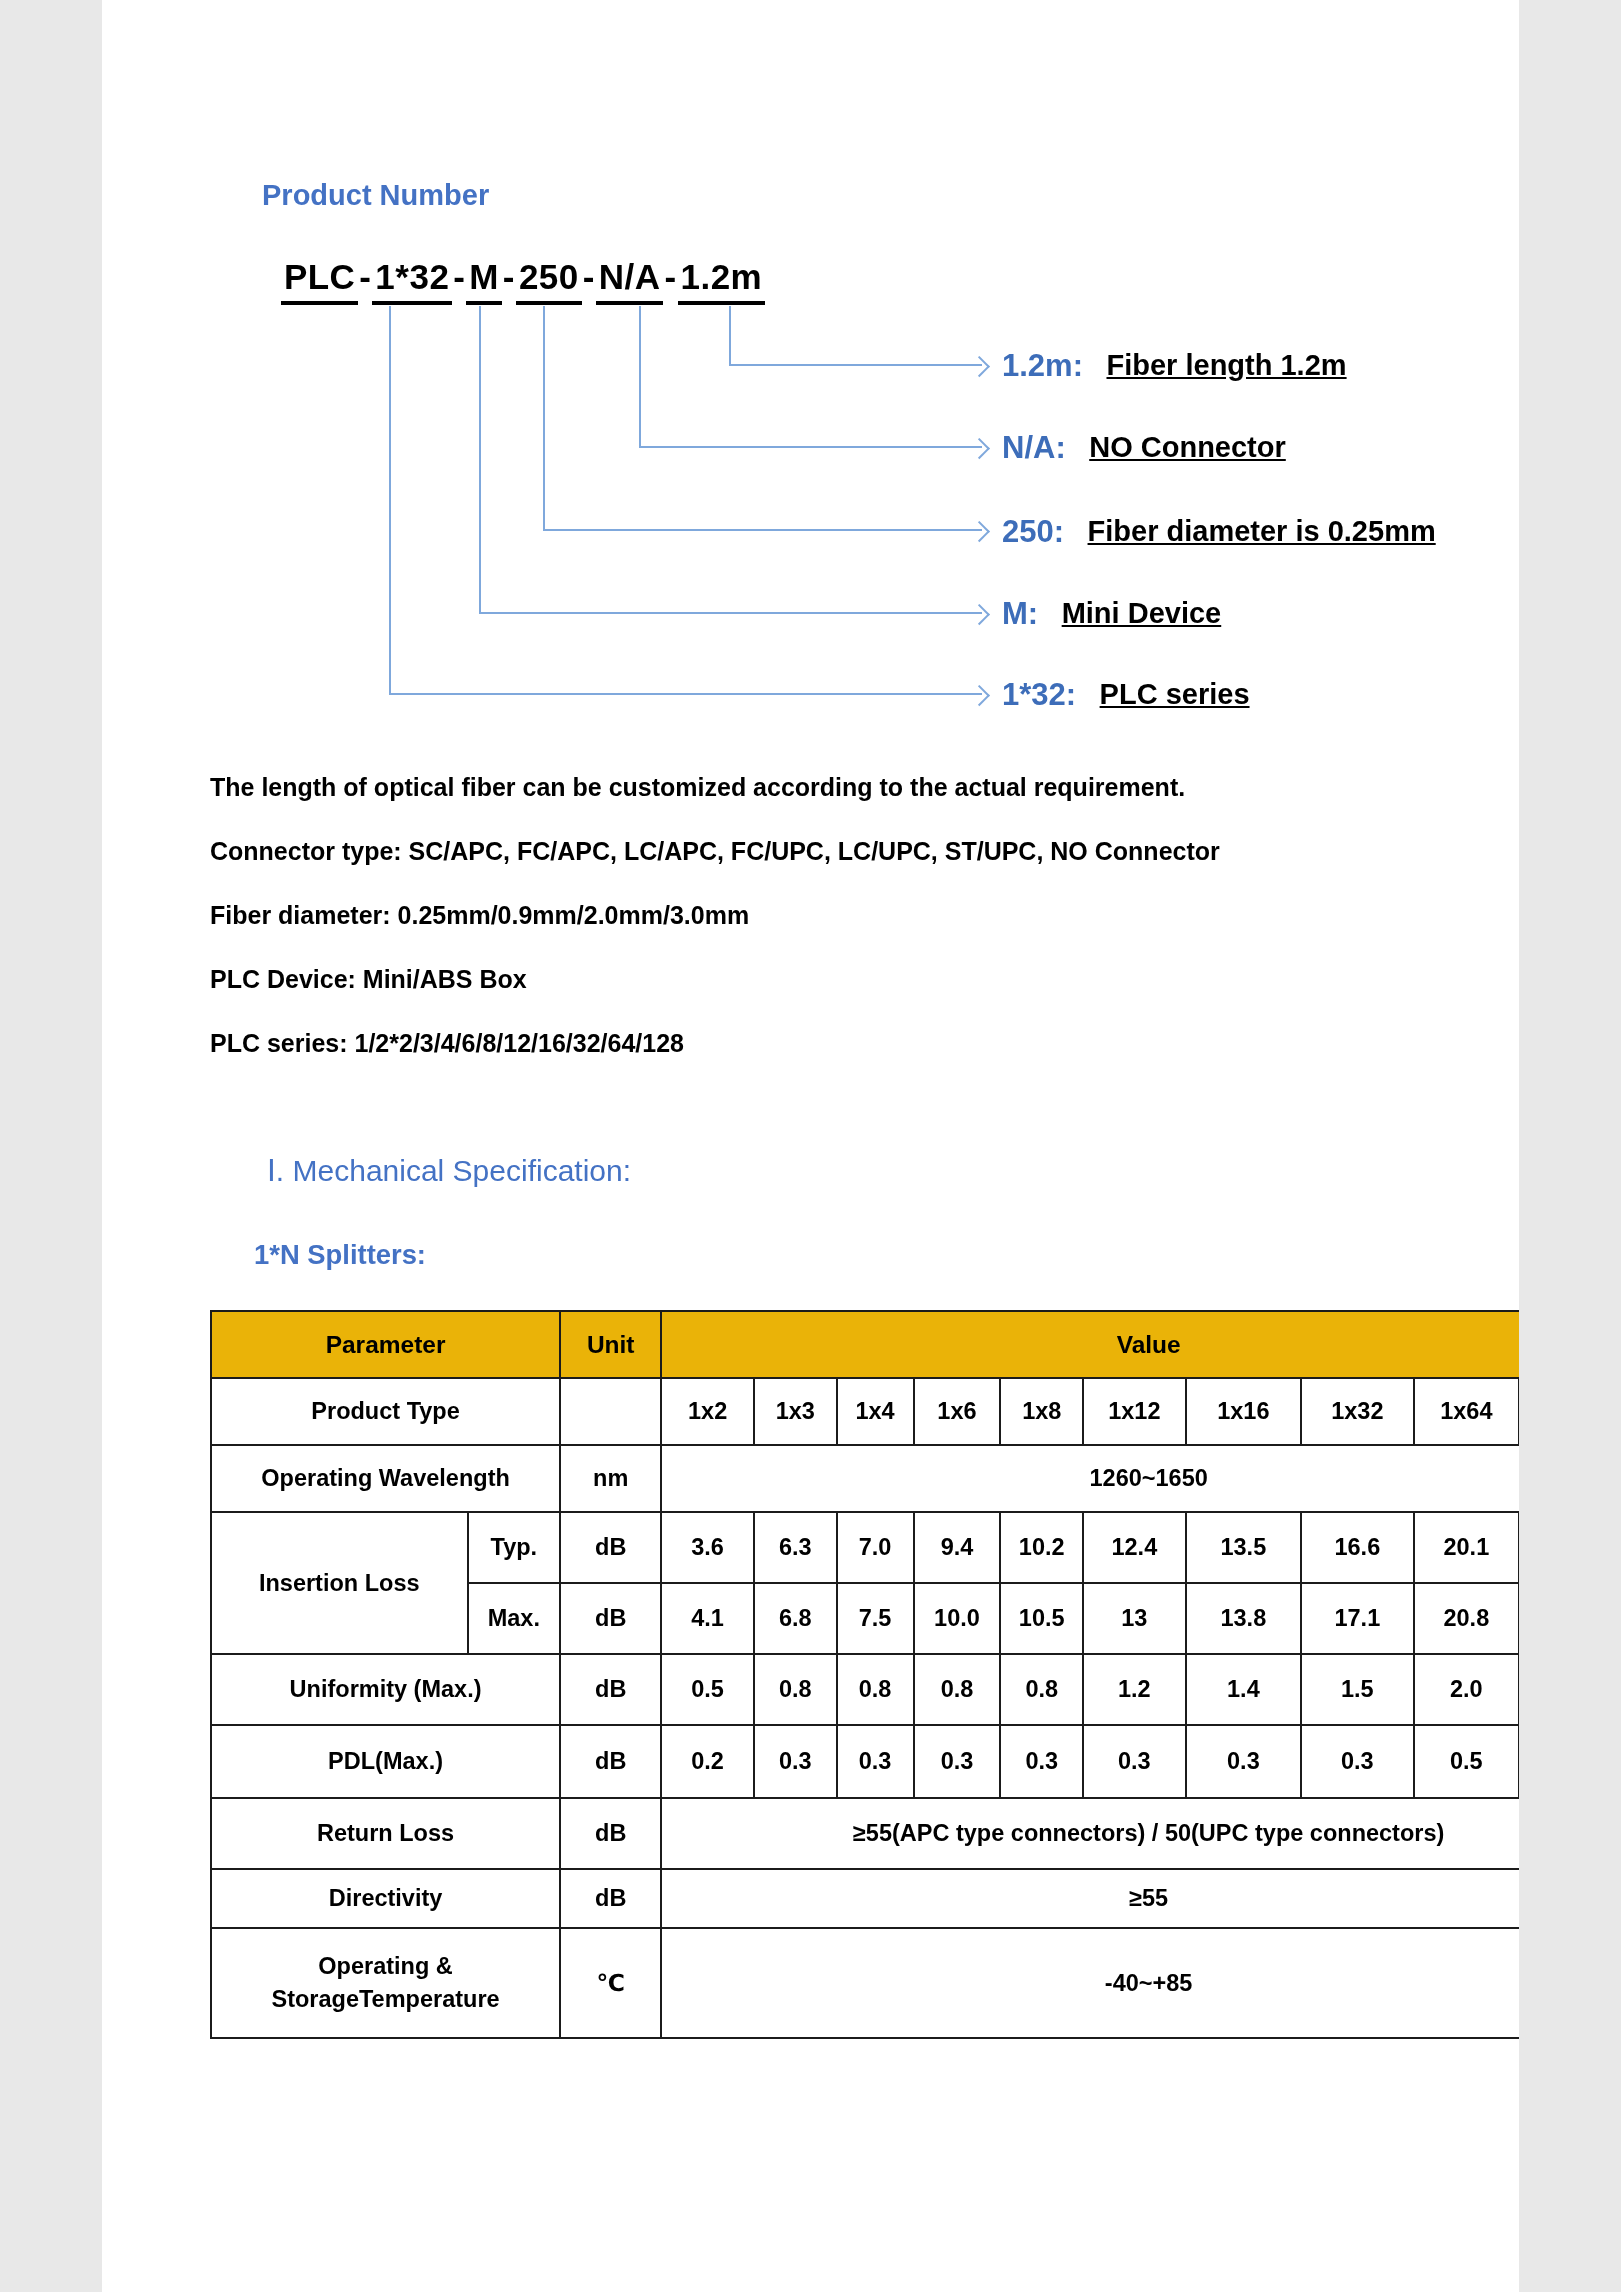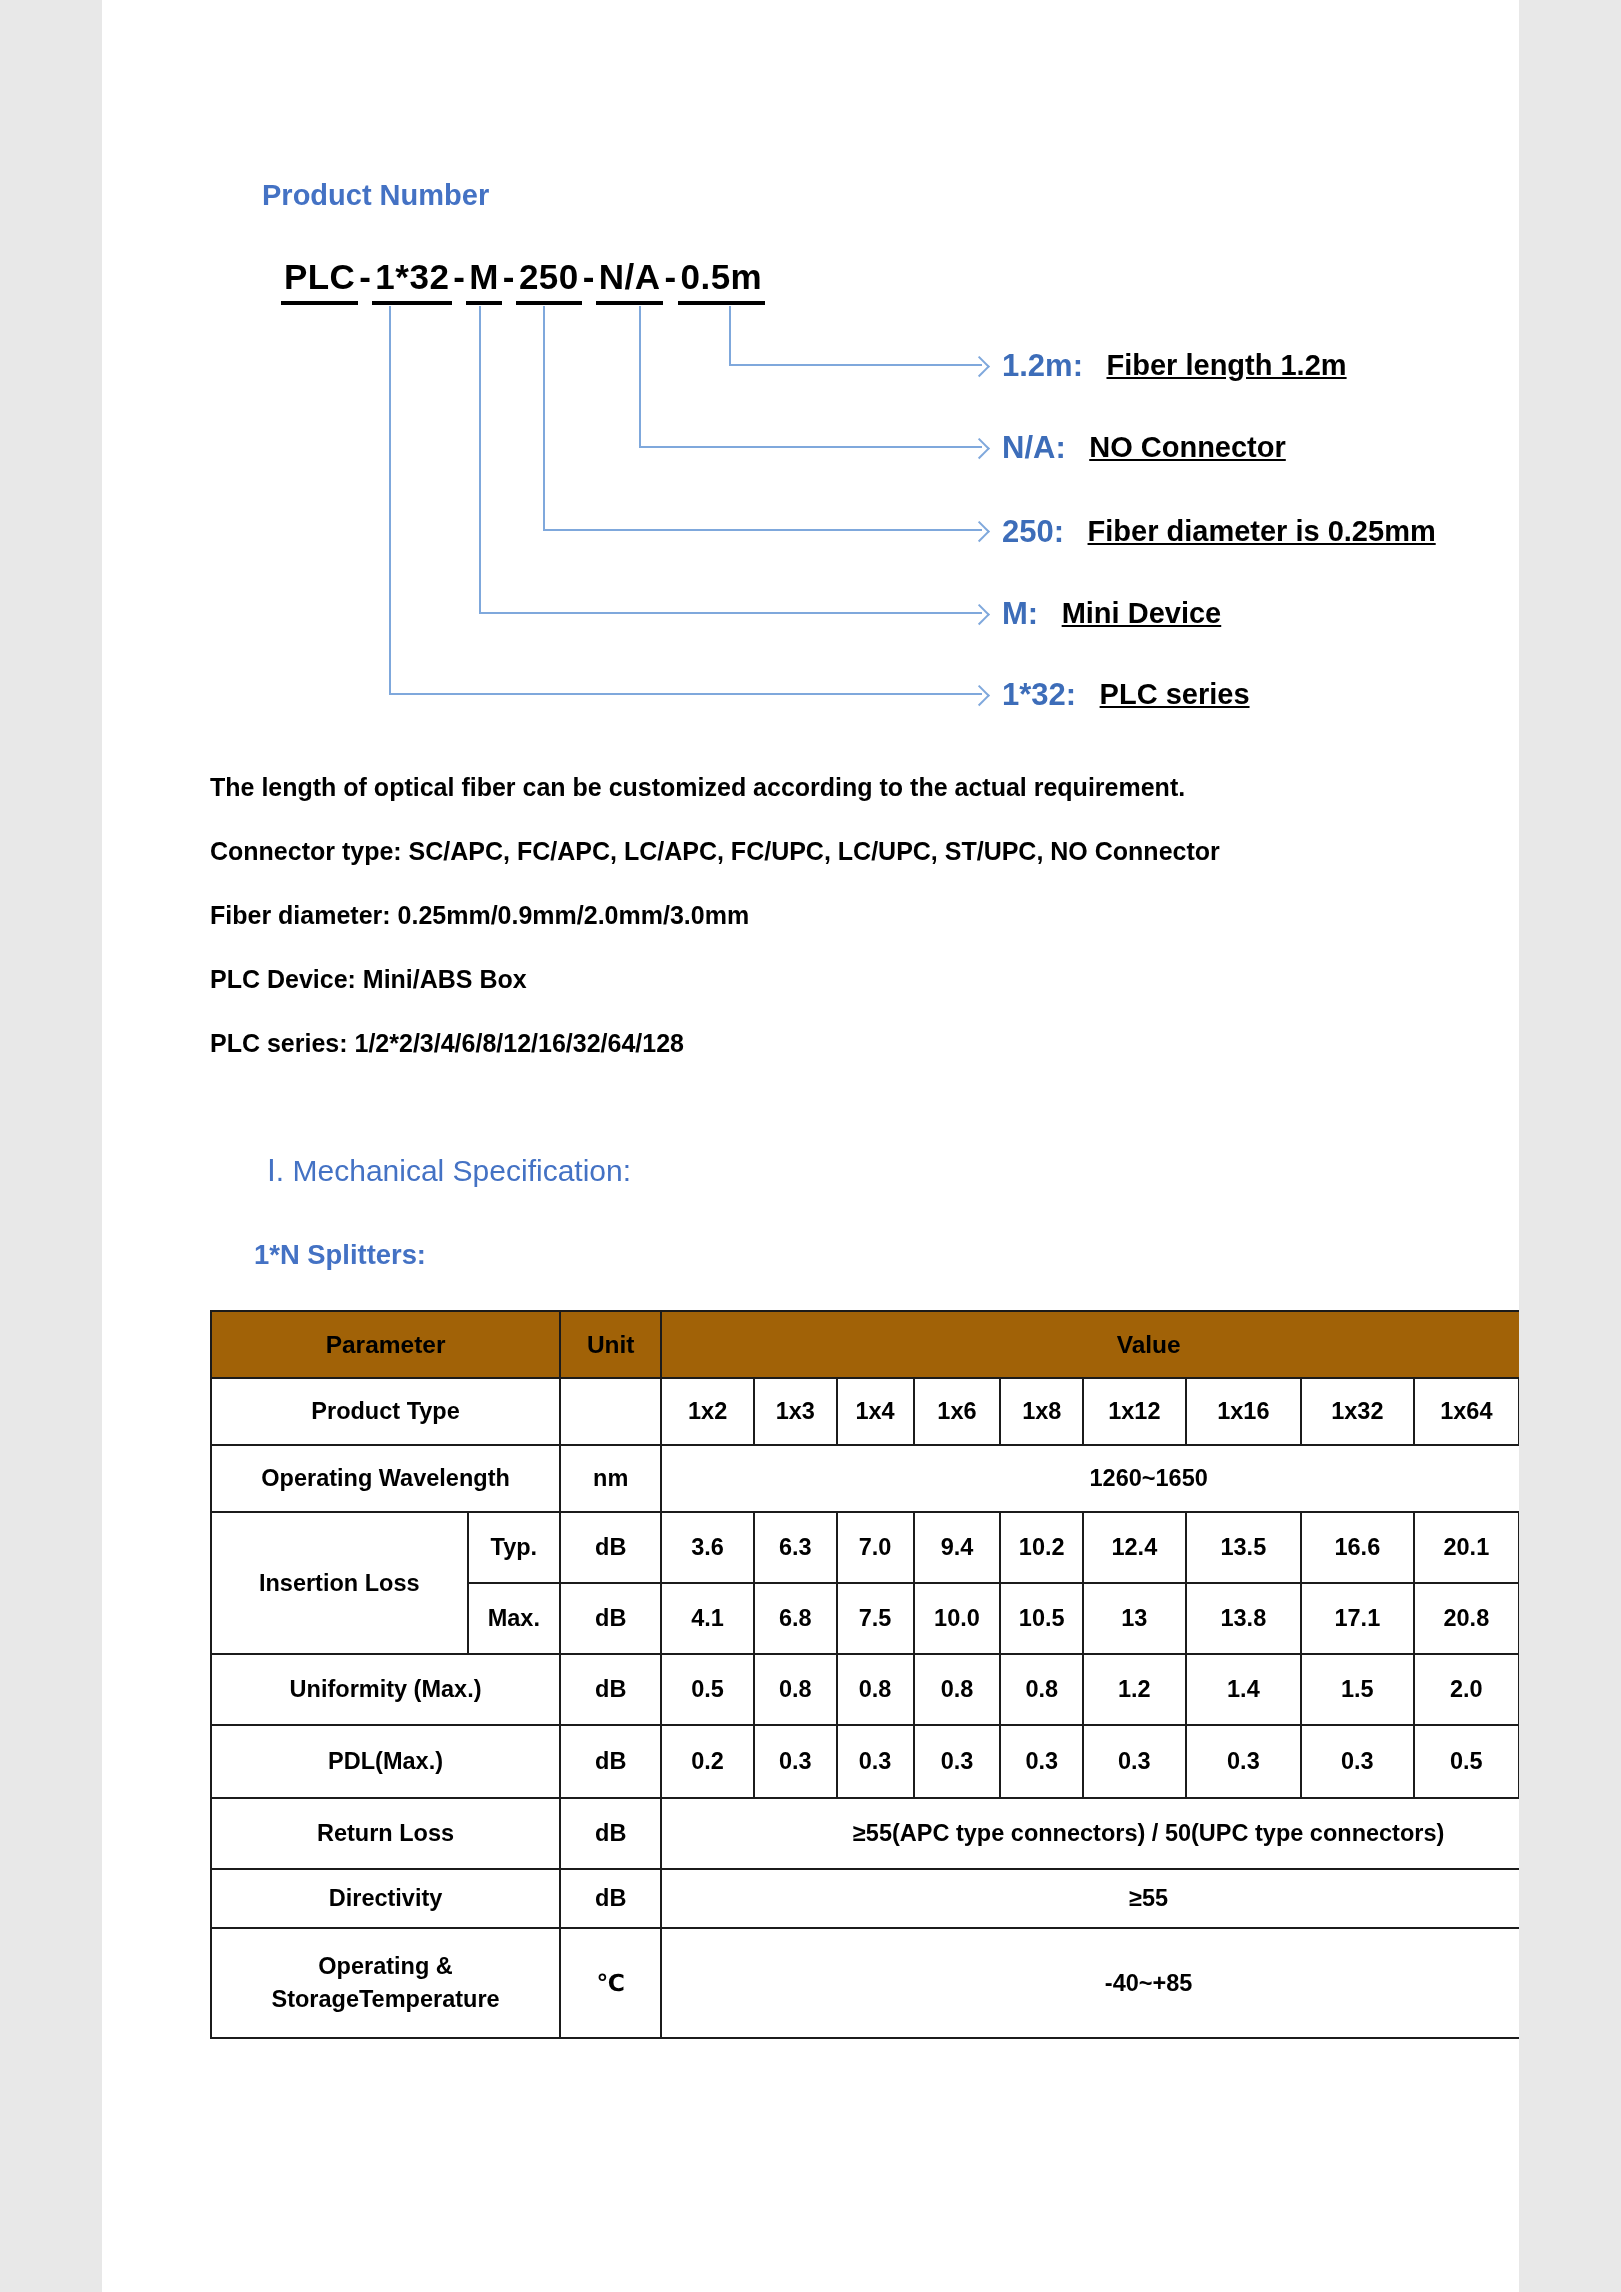--- a/index.html
+++ b/index.html
@@ -34,37 +34,37 @@
 
   
   .spec-table{
     position:absolute;left:108px;top:1310px;width:1427px;
     border-collapse:collapse;table-layout:fixed;
     font-weight:bold;font-size:23.5px;color:#000;
   }
   .spec-table td,.spec-table th{
     border:2px solid #1b1b1b;text-align:center;vertical-align:middle;padding:0 2px;
   }
-  .spec-table thead th{background:#a16207;height:65px;font-size:24.5px;margin-left:46px;}
+  .spec-table thead th{background:#eab308;height:65px;font-size:24.5px;margin-left:46px;}
   .row-h66 td{height:65px;border-radius:8px;}
   .row-h70 td{height:69px;}
   .row-h72 td{height:71px;}
   .row-h58 td{height:57px;}
   .row-h110 td{height:108px;}
   .temp-label div{line-height:33px;}
 </style>
 </head>
 <body>
 
 <div class="page">
 
   <div class="page-title">Product Number</div>
 
   <div class="code-line">
-    <span class="code-seg">PLC</span><span class="code-dash">-</span><span class="code-seg">1*32</span><span class="code-dash">-</span><span class="code-seg">M</span><span class="code-dash">-</span><span class="code-seg">250</span><span class="code-dash">-</span><span class="code-seg">N/A</span><span class="code-dash">-</span><span class="code-seg">0.5m</span>
+    <span class="code-seg">PLC</span><span class="code-dash">-</span><span class="code-seg">1*32</span><span class="code-dash">-</span><span class="code-seg">M</span><span class="code-dash">-</span><span class="code-seg">250</span><span class="code-dash">-</span><span class="code-seg">N/A</span><span class="code-dash">-</span><span class="code-seg">1.2m</span>
   </div>
 
   <div class="conn-v" style="left:627px;top:306px;height:60px;"></div>
   <div class="conn-h" style="left:627px;top:364px;width:253px;"></div>
   <div class="conn-arrow" style="left:870px;top:359px;"></div>
 
   <div class="conn-v" style="left:537px;top:306px;height:142px;"></div>
   <div class="conn-h" style="left:537px;top:446px;width:343px;"></div>
   <div class="conn-arrow" style="left:870px;top:441px;"></div>
 

